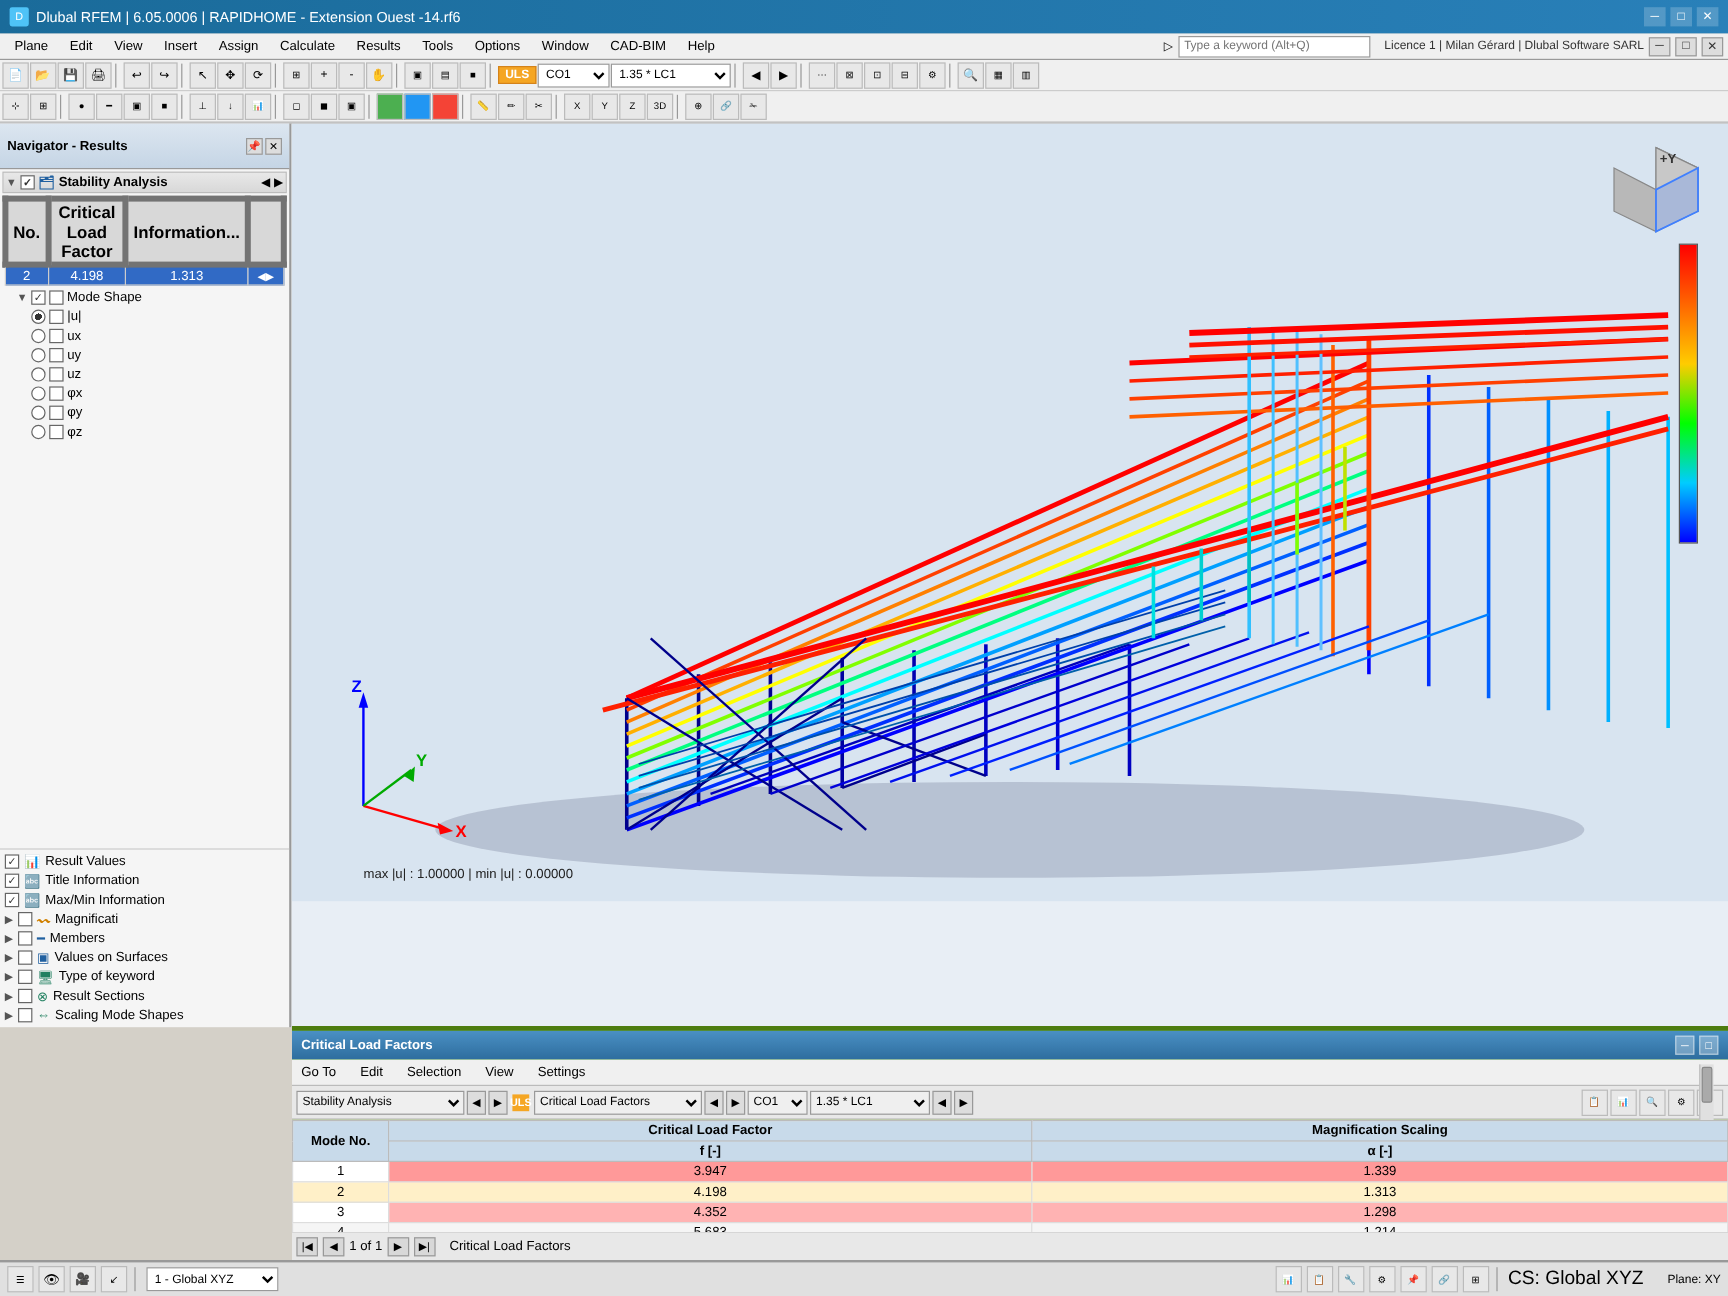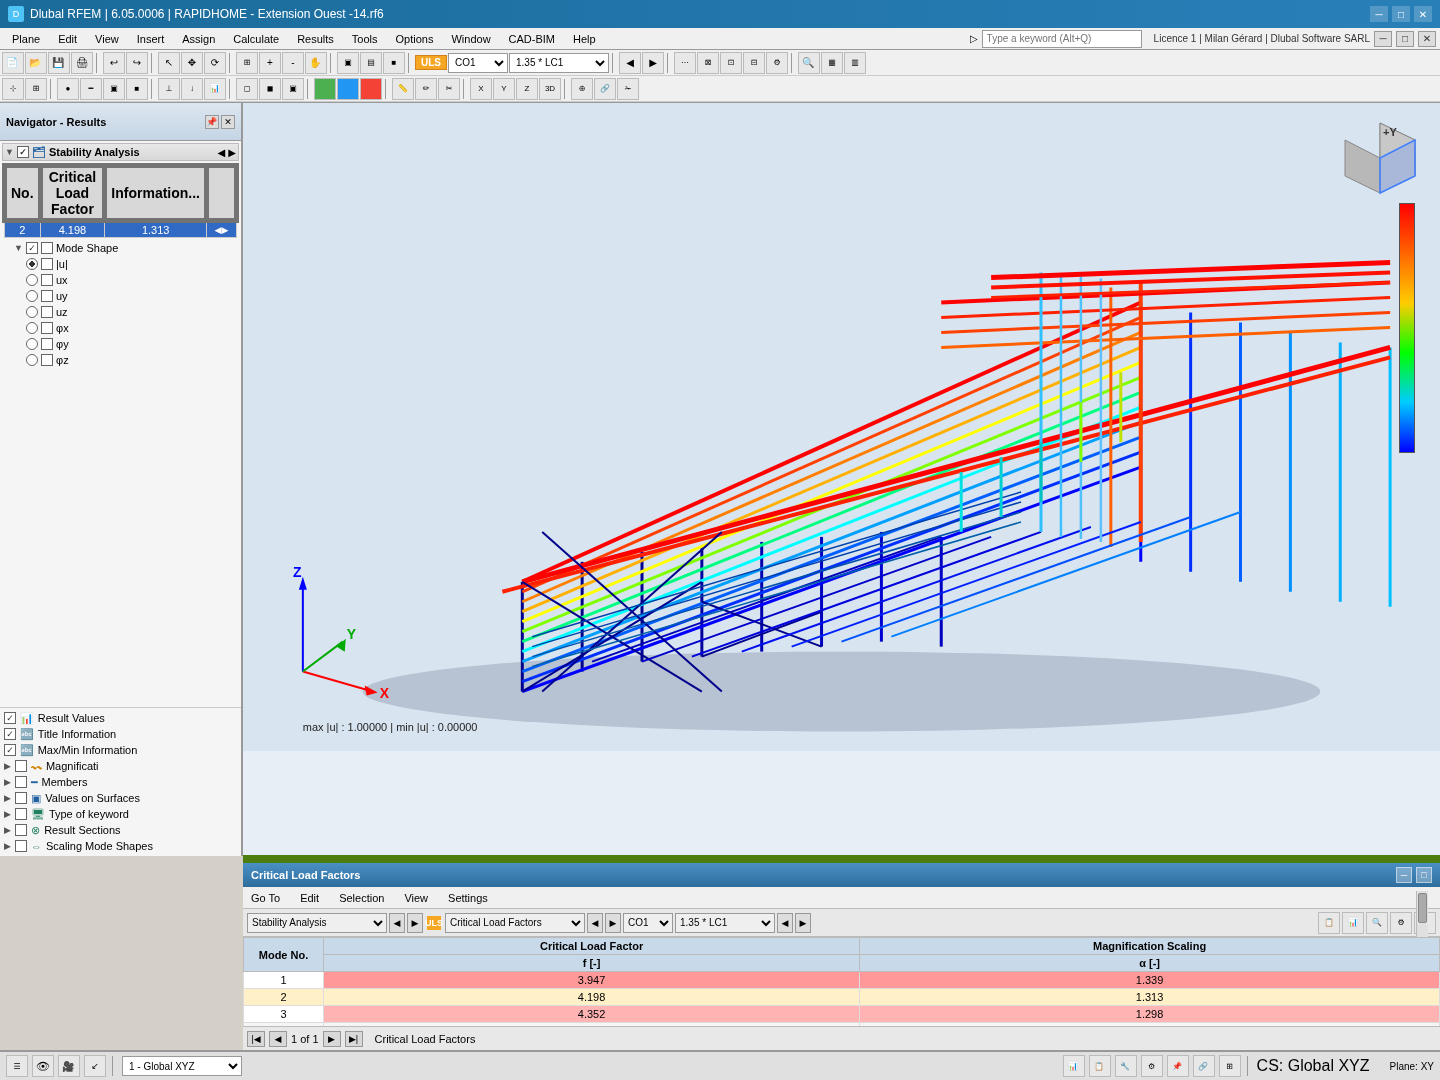--- a/index.html
+++ b/index.html
@@ -724,21 +724,21 @@
       </svg>
     </div>
 
     <div style="position:absolute;right:25px;top:100px;width:16px;height:250px;">
       <div style="width:16px;height:250px;background:linear-gradient(to bottom, #ff0000, #ff6600, #ffcc00, #00ff00, #00ccff, #0000ff);border:1px solid #555;"></div>
     </div>
 
   </div>
 </div>
 
-<div class="bottom-panel" style="position:fixed;bottom:30px;left:243px;right:0;height:195px;background:#84cc16;border-top:8px solid #4d7c0f;display:flex;flex-direction:column;">
+<div class="bottom-panel" style="position:fixed;bottom:30px;left:243px;right:0;height:195px;background:#84cc16;border-top:4px solid #4d7c0f;display:flex;flex-direction:column;">
 
   <div class="bottom-panel-header">
     <span>Critical Load Factors</span>
     <div style="display:flex;gap:4px;">
       <button style="width:16px;height:16px;background:rgba(255,255,255,0.3);border:1px solid rgba(255,255,255,0.5);color:white;cursor:pointer;font-size:9px;">─</button>
       <button style="width:16px;height:16px;background:rgba(255,255,255,0.3);border:1px solid rgba(255,255,255,0.5);color:white;cursor:pointer;font-size:9px;">□</button>
     </div>
   </div>
 
   <div class="bottom-panel-menubar">
@@ -841,21 +841,21 @@
   </div>
 
 </div>
 
 <div class="global-statusbar">
   <button class="tb-btn" style="font-size:8px">☰</button>
   <button class="tb-btn" style="font-size:11px">👁</button>
   <button class="tb-btn" style="font-size:10px">🎥</button>
   <button class="tb-btn" style="font-size:9px">↙</button>
   <div class="tb-separator"></div>
-  <select class="status-combo" style="width:120px;">
+  <select class="status-combo" style="width:110px;">
     <option>1 - Global XYZ</option>
   </select>
   <div style="flex:1"></div>
   <button class="tb-btn" style="font-size:8px">📊</button>
   <button class="tb-btn" style="font-size:8px">📋</button>
   <button class="tb-btn" style="font-size:8px">🔧</button>
   <button class="tb-btn" style="font-size:8px">⚙</button>
   <button class="tb-btn" style="font-size:8px">📌</button>
   <button class="tb-btn" style="font-size:8px">🔗</button>
   <button class="tb-btn" style="font-size:8px">⊞</button>

